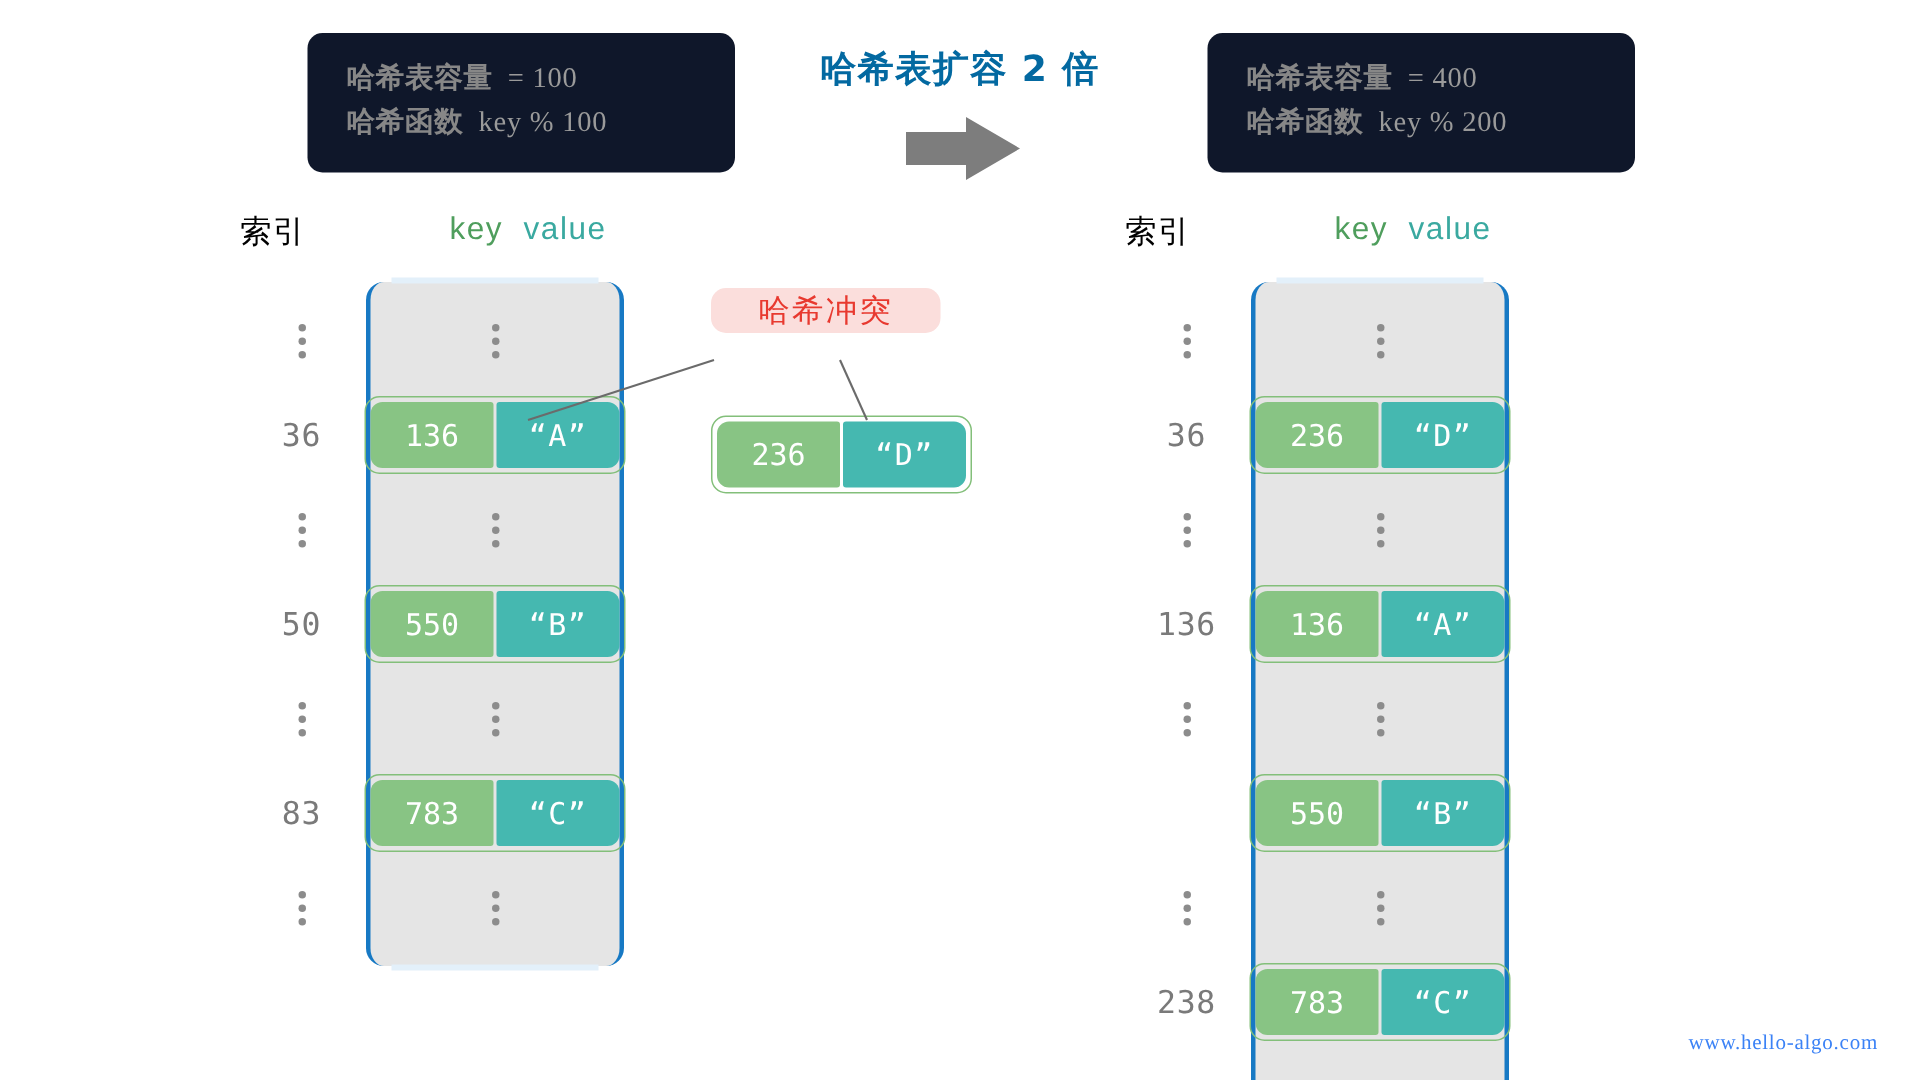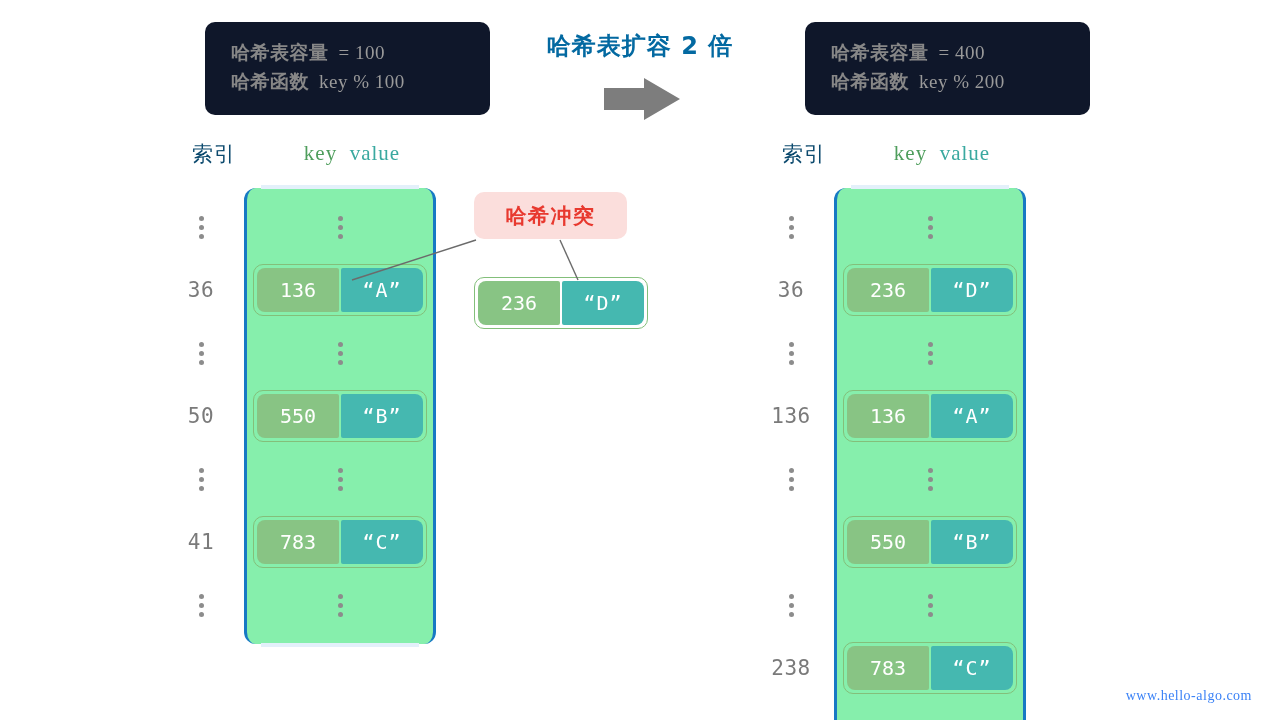--- a/index.html
+++ b/index.html
@@ -75,44 +75,44 @@
   .col-head {
     position: relative;
     height: 48px;
     white-space: pre;
   }
   .head-index {
     position: absolute;
     left: 0px;
     top: 0px;
     width: 76px;
-    text-align: right;
+    text-align: left;
     font-size: 21px;
-    color: #0c4a6e;
+    color: #000000;
     letter-spacing: 1px;
   }
   .head-kv {
     position: absolute;
     left: 86px;
     top: 1px;
     width: 212px;
     text-align: center;
-    font-family: Liberation Serif, serif;
+    font-family: Liberation Sans, sans-serif;
     font-size: 21px;
     letter-spacing: 1px;
   }
   .head-key   { color: #4f9e5d; }
   .head-value { color: #3aa9a0; }
 
   
   .slots {
     position: relative;
-    width: 192px;
+    width: 172px;
     margin-left: 84px;
-    background: #86efac;
+    background: #e5e5e5;
     border-left: 3px solid #1779c4;
     border-right: 3px solid #1779c4;
     border-radius: 12px;
     box-sizing: border-box;
     padding: 12px 0 12px 0;
   }
   
   .slots::before, .slots::after {
     content: "";
     position: absolute;
@@ -199,28 +199,28 @@
     position: absolute;
     left: 474px;
     top: 277px;
   }
 
   #collision-badge {
     position: absolute;
     left: 474px;
     top: 192px;
     width: 153px;
-    height: 47px;
+    height: 30px;
     background: #fbdedc;
     border-radius: 10px;
     display: flex;
     align-items: center;
     justify-content: center;
     font-size: 21px;
-    font-weight: bold;
+    font-weight: normal;
     color: #e8392f;
     letter-spacing: 1.5px;
     box-sizing: border-box;
   }
 
   #connector-svg {
     position: absolute;
     left: 0;
     top: 0;
     width: 1280px;
@@ -327,21 +327,21 @@
             <i></i>
           </span>
         </div>
         <span class="dots">
           <i></i>
           <i></i>
           <i></i>
         </span>
       </div>
       <div class="row row-entry">
-        <div class="idx">41</div>
+        <div class="idx">83</div>
         <div class="pair">
           <div class="cell cell-key">783</div>
           <div class="cell cell-val">“C”</div>
         </div>
       </div>
       <div class="row row-ellipsis">
         <div class="idx">
           <span class="dots">
             <i></i>
             <i></i>

